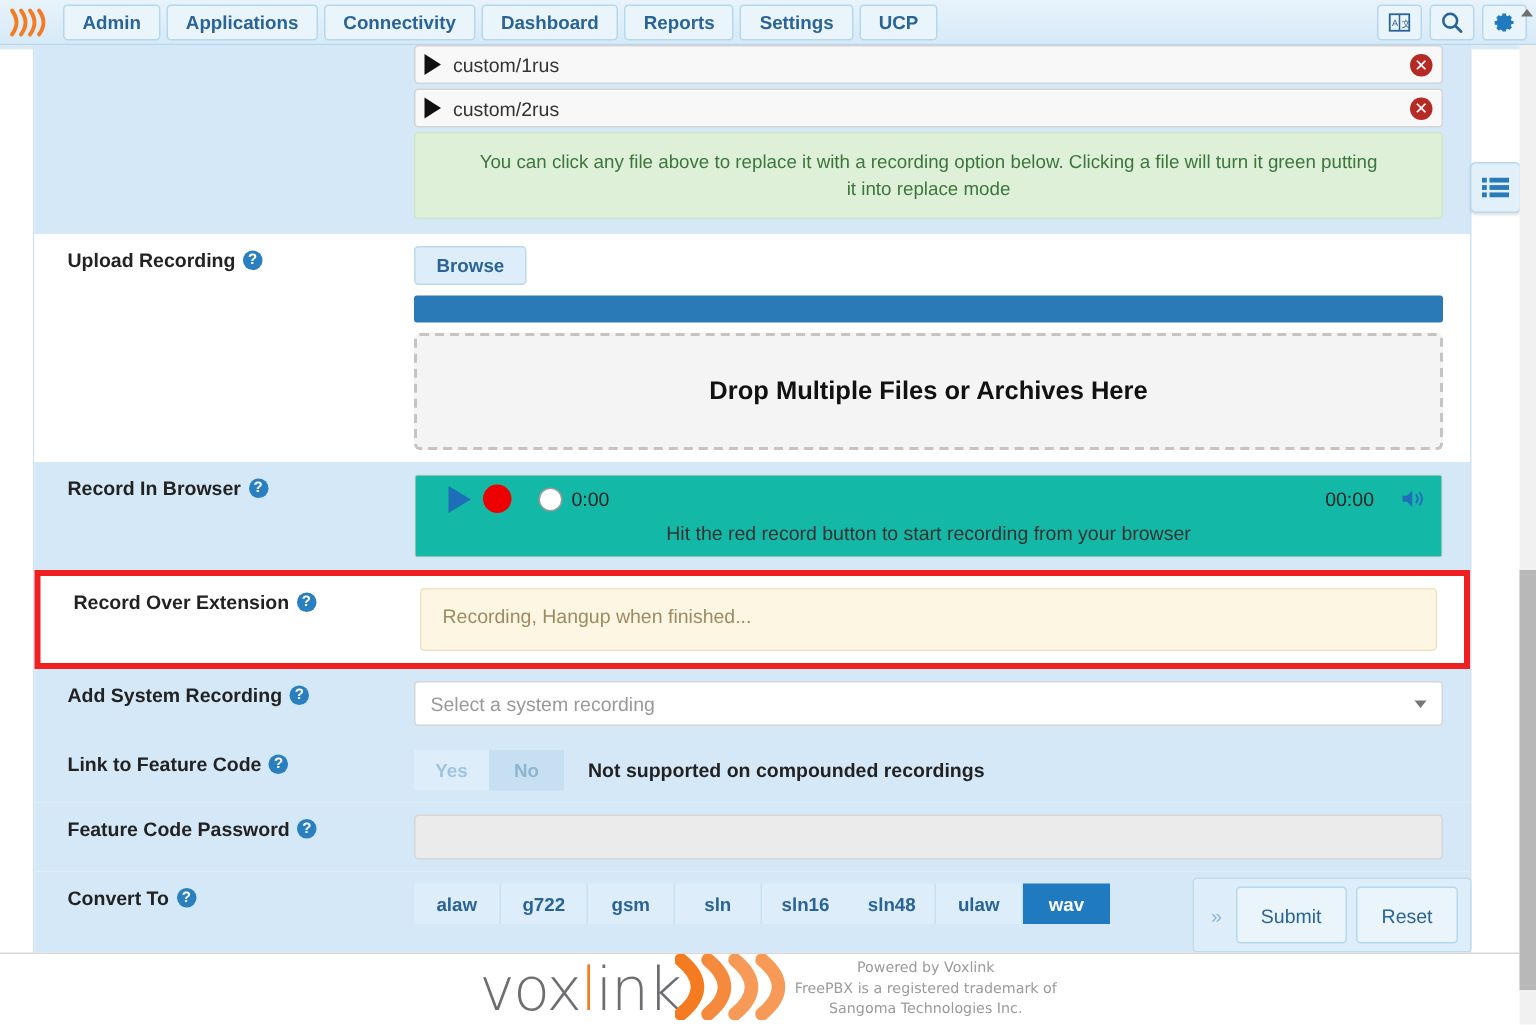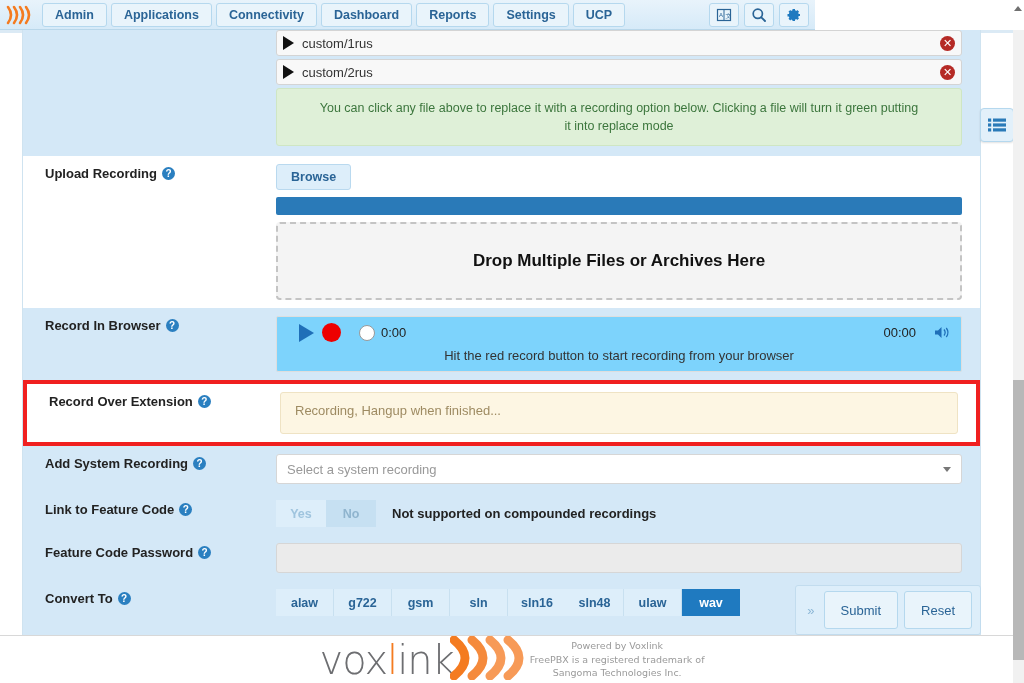--- a/index.html
+++ b/index.html
@@ -9,21 +9,21 @@
     overflow: hidden;
     background: #ffffff;
     font-family: "Liberation Sans", sans-serif;
     font-size: 13px;
     color: #333333;
   }
 
   
   .topnav {
     position: absolute; top: 0; left: 0;
-    width: 815px; height: 30px;
+    width: 1024px; height: 30px;
     background: linear-gradient(to bottom, #e8f3fb 0%, #d6eaf8 100%);
     border-bottom: 1px solid #b9d7ea;
     display: flex; align-items: center;
   }
   .brand-logo {
     width: 34px; height: 26px;
     margin-left: 4px; margin-right: 4px;
     display: flex; align-items: center; justify-content: center;
     flex: 0 0 auto;
   }
@@ -156,21 +156,21 @@
     height: 78px;
     border: 2px dashed #c4c4c4;
     border-radius: 4px;
     background: #f4f4f4;
     display: flex; align-items: center; justify-content: center;
     font-size: 17px; font-weight: bold; color: #111111;
   }
 
   
   .player {
-    background: #7dd3fc;
+    background: #14b8a6;
     border: 1px solid #dedede;
     border-radius: 2px;
     padding: 6px 10px 8px 10px;
   }
   .player-top { display: flex; align-items: center; gap: 8px; }
   .btn-play {
     width: 0; height: 0;
     border-top: 9px solid transparent;
     border-bottom: 9px solid transparent;
     border-left: 15px solid #1f6fb8;

